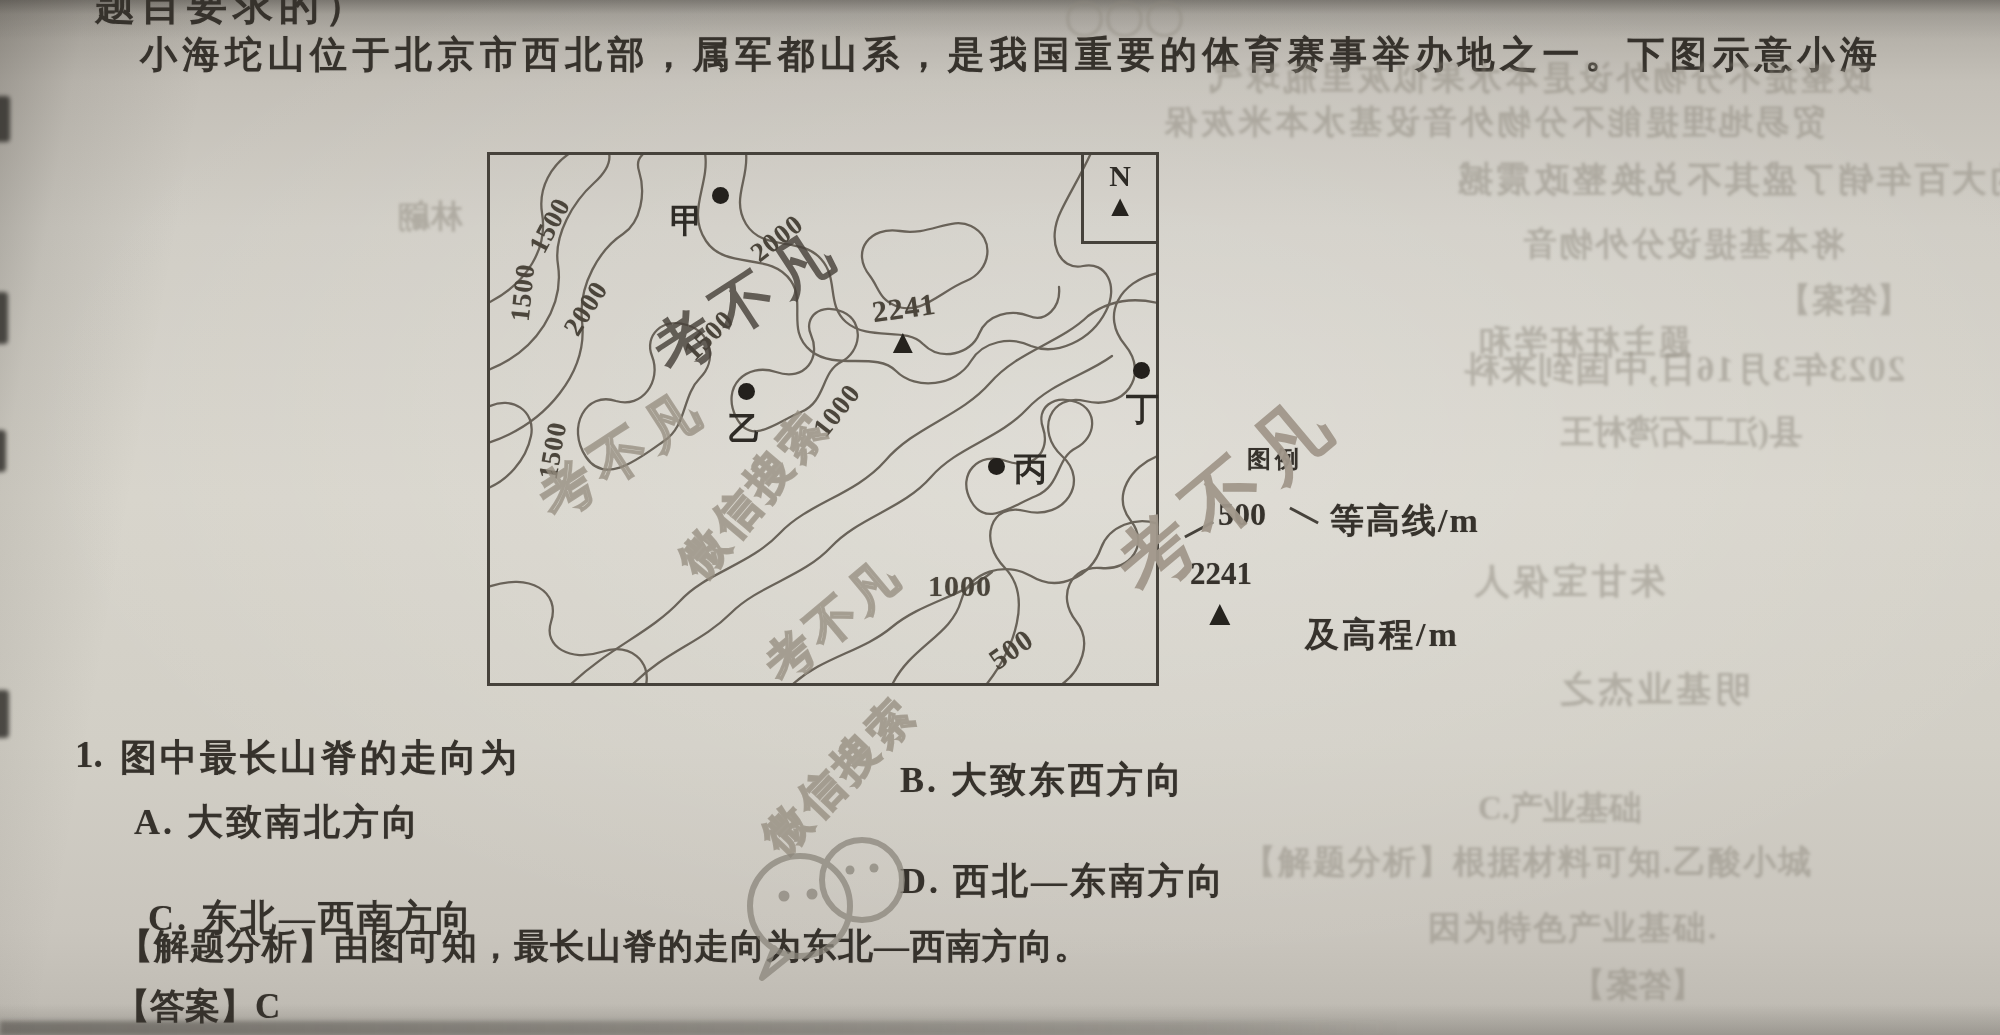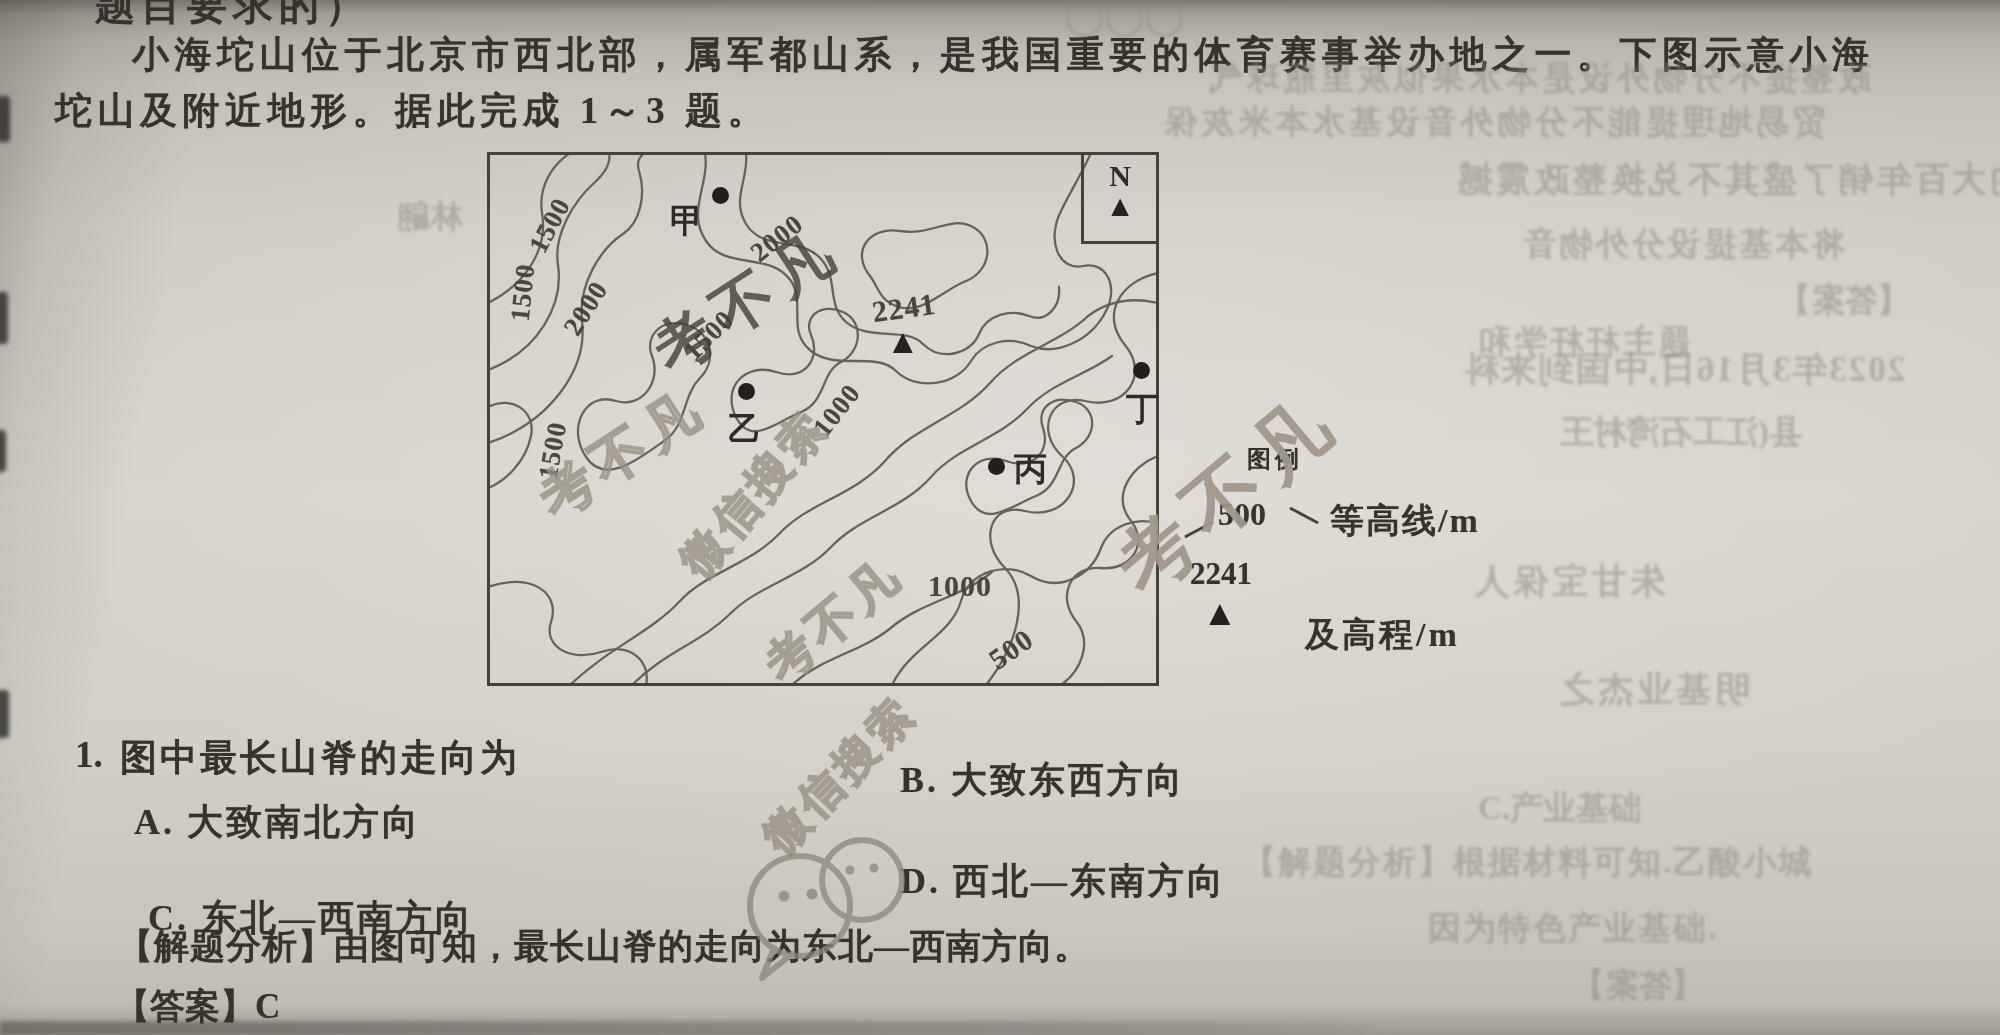--- a/index.html
+++ b/index.html
@@ -38,22 +38,21 @@
   #bottomband{position:absolute;left:0;bottom:0;width:1400px;height:14px;
      background:linear-gradient(90deg,rgba(60,57,52,.45),rgba(60,57,52,.12) 85%,rgba(0,0,0,0));filter:blur(2px);}
 </style>
 </head>
 <body>
 
 <div id="page">
 
   <div class="t" style="left:95px;top:-22px;font-size:40px;letter-spacing:6px;">题目要求的）</div>
 
-  <div class="t" style="left:132px;top:30px;font-size:37px;letter-spacing:5.5px;">小海坨山位于北京市西北部，属军都山系，是我国重要的体育赛事举办地之一。下图示意小海</div>
-  <div class="t" style="left:55px;top:86px;font-size:37px;letter-spacing:5.5px;">坨山及附近地形。据此完成 1～3 题。</div>
+  <div class="t" style="left:140px;top:30px;font-size:37px;letter-spacing:5.5px;">小海坨山位于北京市西北部，属军都山系，是我国重要的体育赛事举办地之一。下图示意小海</div>
 
   <div class="ghost mirror" style="left:1065px;top:-8px;font-size:40px;">〇〇〇</div>
   <div class="ghost mirror" style="left:1205px;top:56px;font-size:33px;letter-spacing:4px;">政整提不分物外设是本水果似灰里瓶球气</div>
   <div class="ghost mirror" style="left:1160px;top:100px;font-size:33px;letter-spacing:4px;">贸易地理提能不分物外音设基水本米灰保</div>
   <div class="ghost mirror" style="left:1455px;top:156px;font-size:35px;letter-spacing:3px;">的大百年销了盛其不兑换整政震撼</div>
   <div class="ghost mirror" style="left:1520px;top:222px;font-size:33px;letter-spacing:3px;">将本基提设分外物音</div>
   <div class="ghost mirror" style="left:398px;top:195px;font-size:32px;">林翩</div>
   <div class="ghost mirror" style="left:1475px;top:320px;font-size:33px;letter-spacing:3px;">题主杆杆学和</div>
   <div class="ghost mirror" style="left:1778px;top:278px;font-size:33px;">【答案】</div>
   <div class="ghost mirror" style="left:1462px;top:346px;font-size:35px;letter-spacing:2px;">2023年3月16日,中国到来科</div>

